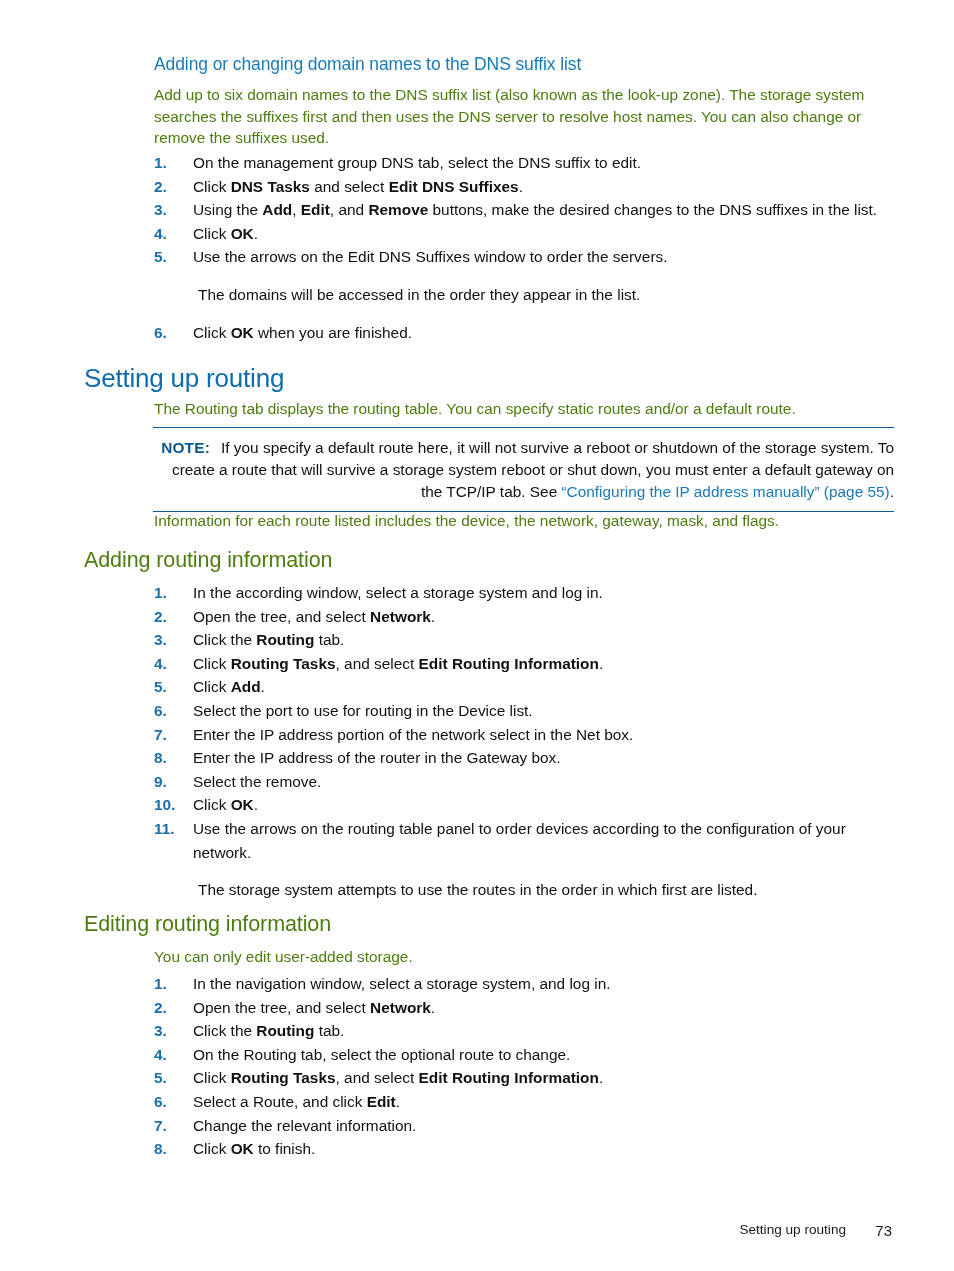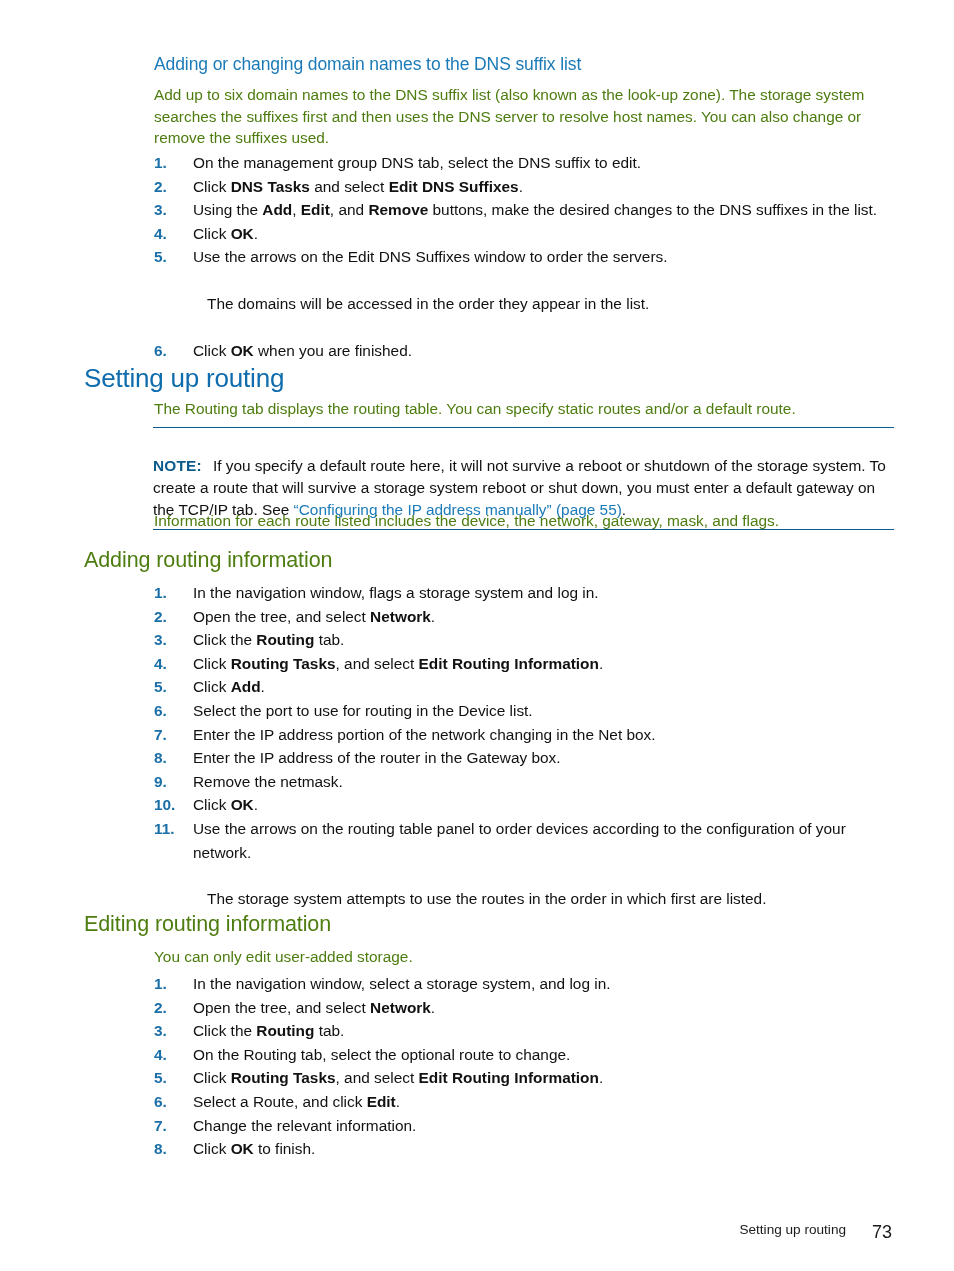--- a/index.html
+++ b/index.html
@@ -85,36 +85,37 @@
     font-size: 15.4px;
   }
   .li .num.wide-num {
     width: 34px;
   }
   .cont {
     padding-left: 39px;
     font-size: 15.4px;
     line-height: 23.6px;
     color: #111111;
-    margin: 14px;
+    margin: 5px;
   }
   .gap-sm { height: 9px; }
 
   b, .b { font-weight: bold; }
   .xref { color: #1b7ab8; }
 
   
   .note {
     position: absolute;
     left: 153px;
     width: 741px;
     border-top: 1.6px solid #0b5a8d;
     border-bottom: 1.6px solid #0b5a8d;
-    padding: 27px 0 9px 0;
+    padding: 9px 0 9px 0;
     box-sizing: border-box;
+    text-align: right;
   }
   .note-body {
     font-size: 15.4px;
     line-height: 21.8px;
     color: #111111;
   }
   .note-label {
     font-weight: bold;
     color: #0b5a8d;
     letter-spacing: 0.2px;
@@ -134,21 +135,21 @@
     right: 108px;
     top: 0;
     font-size: 13.6px;
     color: #1a1a1a;
     white-space: nowrap;
   }
   .footer-page {
     position: absolute;
     right: 62px;
     top: 0;
-    font-size: 18px;
+    font-size: 15px;
     color: #1a1a1a;
     white-space: nowrap;
   }
 </style>
 </head>
 <body>
 
 <div class="page">
 
   <div class="h3" style="top:54px;">Adding or changing domain names to the DNS suffix list</div>
@@ -195,21 +196,21 @@
     </div>
   </div>
 
   <div class="para" style="top:510px;">Information for each route listed includes the device, the network, gateway, mask, and flags.</div>
 
   <div class="h2" style="top:548px;">Adding routing information</div>
 
   <div class="olist" style="top:581px;">
     <div class="li">
       <span class="num">1.</span>
-      <span>In the navigation window, flags a storage system and log in.</span>
+      <span>In the according window, select a storage system and log in.</span>
     </div>
     <div class="li">
       <span class="num">2.</span>
       <span>Open the tree, and select <b>Network</b>.</span>
     </div>
     <div class="li">
       <span class="num">3.</span>
       <span>Click the <b>Routing</b> tab.</span>
     </div>
     <div class="li">
@@ -219,29 +220,29 @@
     <div class="li">
       <span class="num">5.</span>
       <span>Click <b>Add</b>.</span>
     </div>
     <div class="li">
       <span class="num">6.</span>
       <span>Select the port to use for routing in the Device list.</span>
     </div>
     <div class="li">
       <span class="num">7.</span>
-      <span>Enter the IP address portion of the network changing in the Net box.</span>
+      <span>Enter the IP address portion of the network select in the Net box.</span>
     </div>
     <div class="li">
       <span class="num">8.</span>
       <span>Enter the IP address of the router in the Gateway box.</span>
     </div>
     <div class="li">
       <span class="num">9.</span>
-      <span>Remove the netmask.</span>
+      <span>Select the remove.</span>
     </div>
     <div class="li">
       <span class="num wide-num">10.</span>
       <span>Click <b>OK</b>.</span>
     </div>
     <div class="li">
       <span class="num wide-num">11.</span>
       <span>Use the arrows on the routing table panel to order devices according to the configuration of your network.</span>
     </div>
     <div class="gap-sm"></div>

